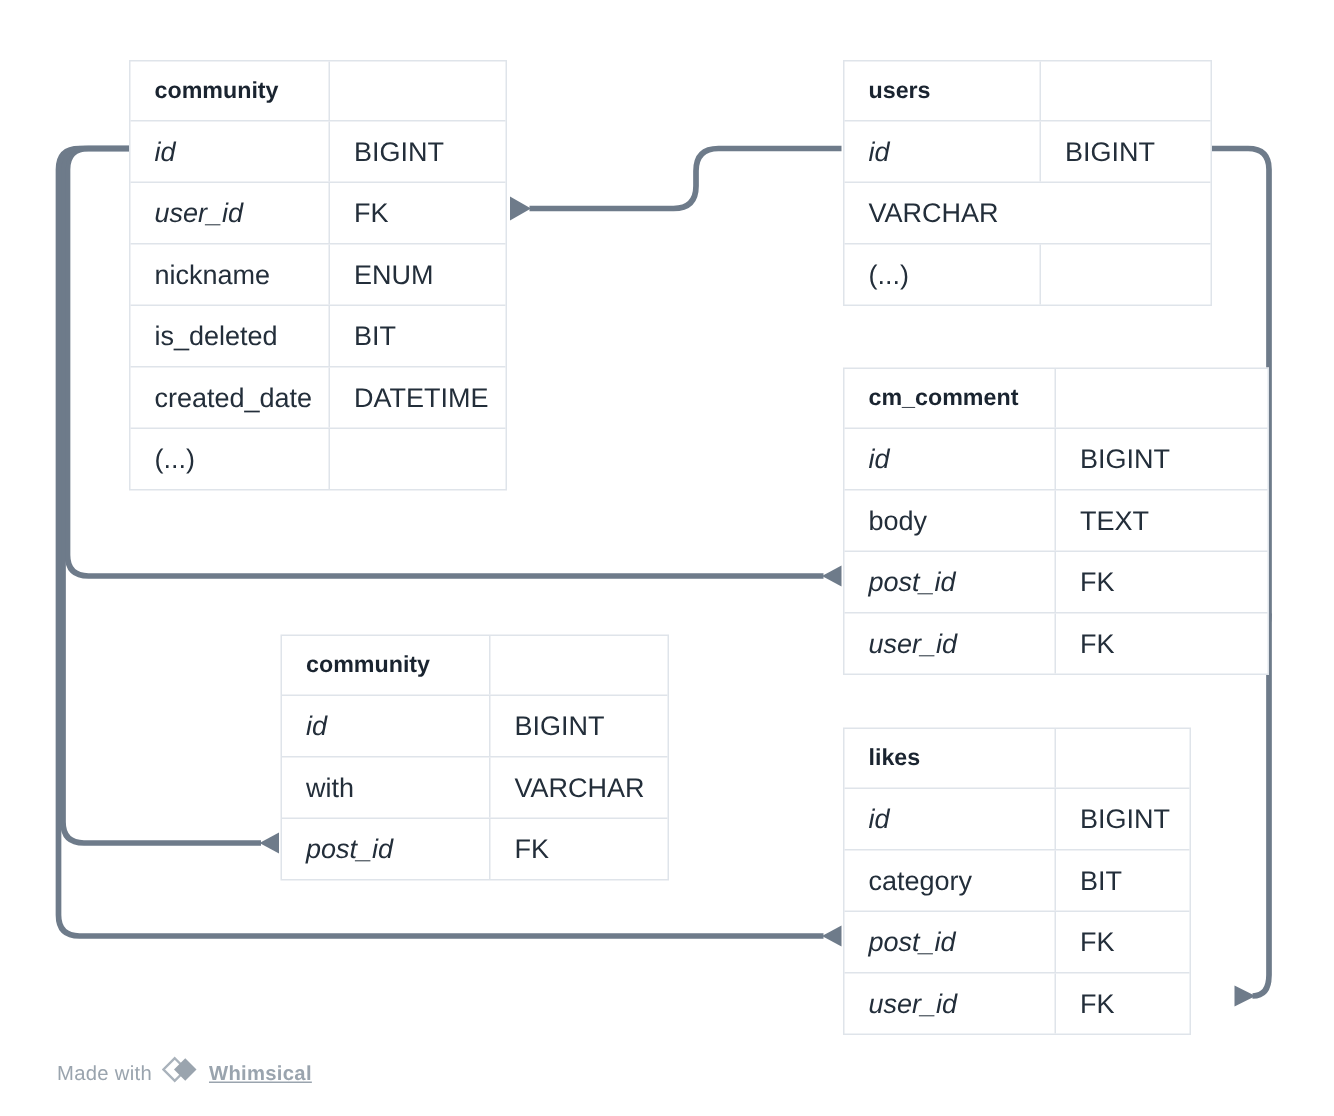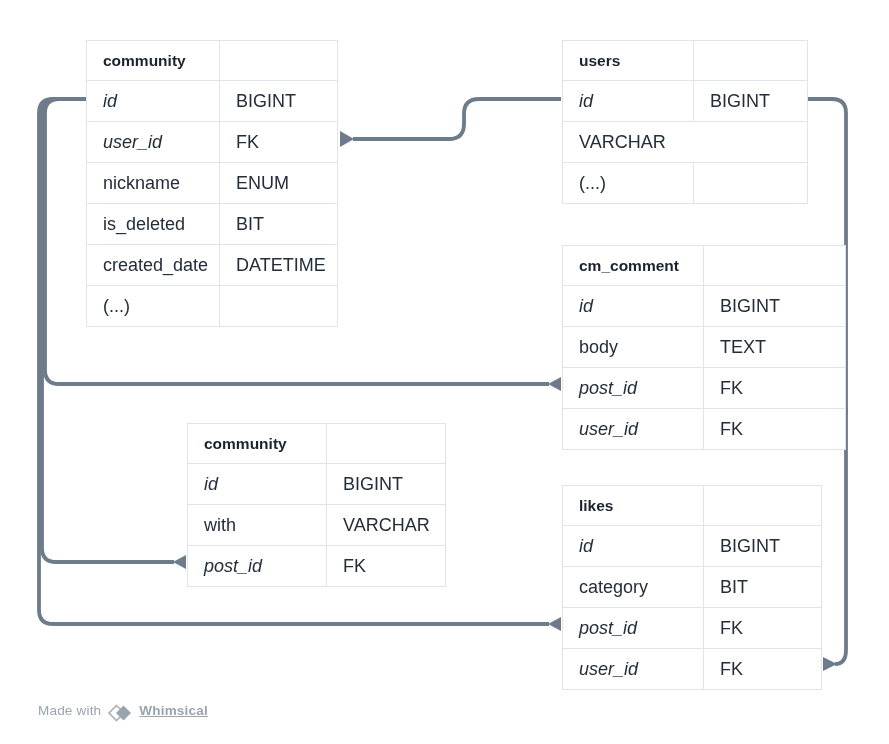--- a/index.html
+++ b/index.html
@@ -19,23 +19,23 @@
         font-size:18px;color:var(--text);border-left:1px solid var(--border);
         white-space:nowrap;overflow:hidden;box-sizing:border-box;}
   .cell:first-child{border-left:none;}
   .hrow .cell{height:39px;font-weight:700;font-size:15.5px;color:var(--head);}
   .em{font-style:italic;}
   
   #t-community{left:86px;top:40px;width:252px;}  #t-community .tr{grid-template-columns:132px 1fr;}
   #t-users{left:562px;top:40px;width:246px;}     #t-users .tr{grid-template-columns:130px 1fr;}
   #t-cm_comment{left:562px;top:245px;width:284px;} #t-cm_comment .tr{grid-template-columns:140px 1fr;}
   #t-attachment{left:187px;top:423px;width:259px;} #t-attachment .tr{grid-template-columns:138px 1fr;}
-  #t-likes{left:562px;top:485px;width:260px;}    #t-likes .tr{grid-template-columns:140px 1fr;}
+  #t-likes{left:562px;top:485px;width:232px;}    #t-likes .tr{grid-template-columns:140px 1fr;}
   
-  #footer{position:absolute;left:38px;top:703px;display:flex;align-items:flex-start;gap:7px;
+  #footer{position:absolute;left:38px;top:703px;display:flex;align-items:flex-end;gap:7px;
           color:var(--muted);font-size:13.5px;letter-spacing:.2px;z-index:2;}
   #footer .brand{font-weight:600;text-decoration:underline;}
 </style>
 </head>
 <body>
 
 <div id="canvas">
 
   <svg id="wires" width="889" height="744" viewBox="0 0 889 744">
 

